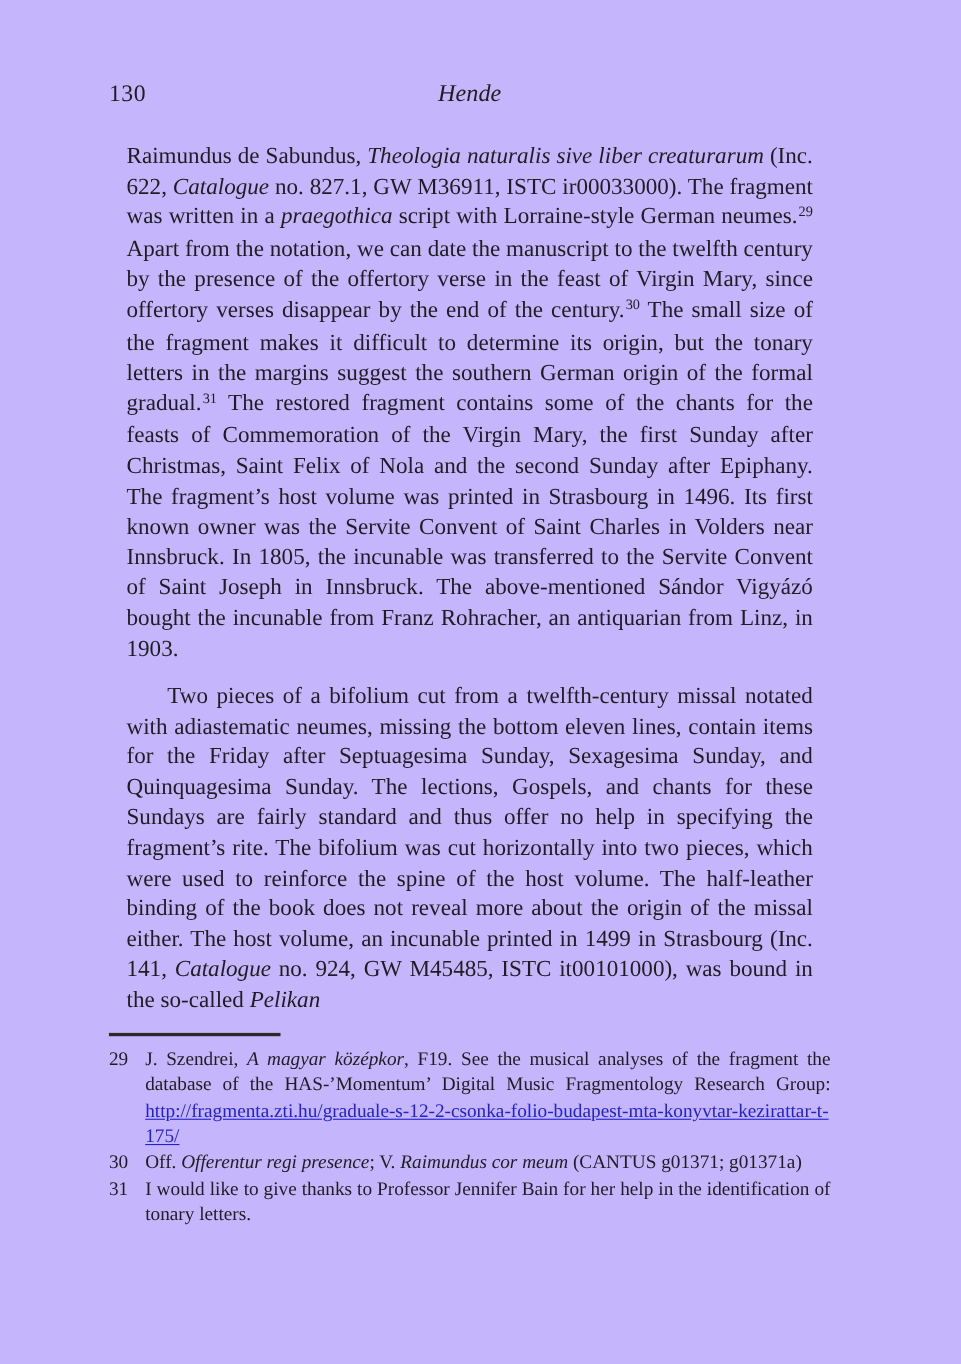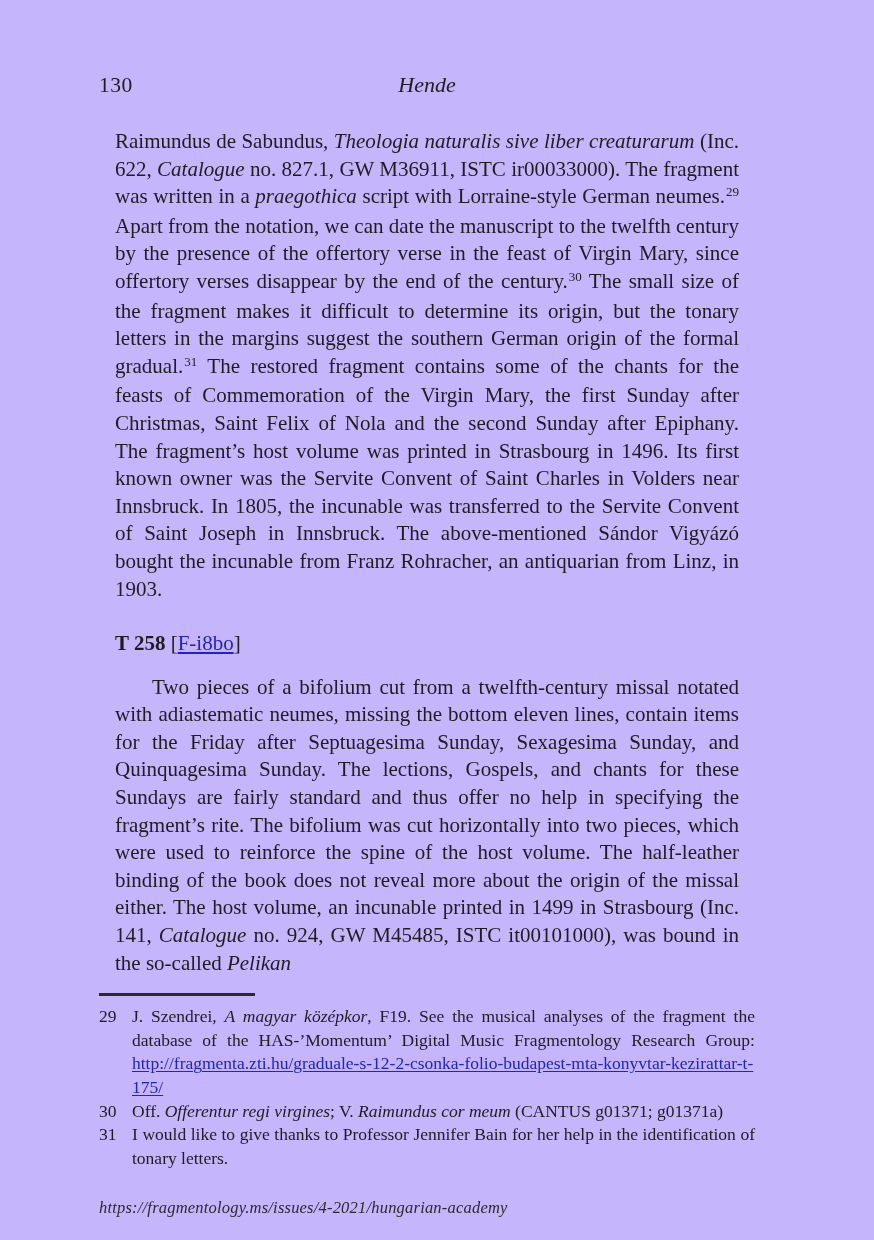--- a/index.html
+++ b/index.html
@@ -63,31 +63,27 @@
 <div class="sheet">
   <div class="content">
 
     <header class="running-header">
       <span class="page-num">130</span>
       <span class="running-head">Hende</span>
     </header>
 
     <main>
         <p class="para"><span class="plain">Raimundus de Sabundus, </span><span class="italic">Theologia naturalis sive liber creaturarum</span><span class="plain"> (Inc. 622, </span><span class="italic">Catalogue</span><span class="plain"> no. 827.1, GW M36911, ISTC ir00033000). The fragment was written in a </span><span class="italic">praegothica</span><span class="plain"> script with Lorraine-style German neumes.</span><span class="sup">29</span><span class="plain"> Apart from the notation, we can date the manuscript to the twelfth century by the presence of the offertory verse in the feast of Virgin Mary, since offertory verses disappear by the end of the century.</span><span class="sup">30</span><span class="plain"> The small size of the fragment makes it difficult to determine its origin, but the tonary letters in the margins suggest the southern German origin of the formal gradual.</span><span class="sup">31</span><span class="plain"> The restored fragment contains some of the chants for the feasts of Commemoration of the Virgin Mary, the first Sunday after Christmas, Saint Felix of Nola and the second Sunday after Epiphany. The fragment’s host volume was printed in Strasbourg in 1496. Its first known owner was the Servite Convent of Saint Charles in Volders near Innsbruck. In 1805, the incunable was transferred to the Servite Convent of Saint Joseph in Innsbruck. The above-mentioned Sándor Vigyázó bought the incunable from Franz Rohracher, an antiquarian from Linz, in 1903.</span></p>
-        <p class="para heading"><span class="bold">T 258 </span><span class="plain">[</span><a class="link" href="#">F-i8bo</a><span class="plain">]</span></p>
         <p class="para indent"><span class="plain">Two pieces of a bifolium cut from a twelfth-century missal notated with adiastematic neumes, missing the bottom eleven lines, contain items for the Friday after Septuagesima Sunday, Sexagesima Sunday, and Quinquagesima Sunday. The lections, Gospels, and chants for these Sundays are fairly standard and thus offer no help in specifying the fragment’s rite. The bifolium was cut horizontally into two pieces, which were used to reinforce the spine of the host volume. The half-leather binding of the book does not reveal more about the origin of the missal either. The host volume, an incunable printed in 1499 in Strasbourg (Inc. 141, </span><span class="italic">Catalogue</span><span class="plain"> no. 924, GW M45485, ISTC it00101000), was bound in the so-called </span><span class="italic">Pelikan</span></p>
       </main>
 
     <section class="footnotes">
       <div class="fn-rule"></div>
       <div>
           <div class="footnote"><span class="fn-num">29</span><span class="fn-text"><span class="plain">J. Szendrei, </span><span class="italic">A magyar középkor</span><span class="plain">, F19. See the musical analyses of the fragment the database of the HAS-’Momentum’ Digital Music Fragmentology Research Group: </span><a class="link" href="#">http://fragmenta.zti.hu/graduale-s-12-2-csonka-folio-budapest-mta-konyvtar-kezirattar-t-175/</a></span></div>
-          <div class="footnote"><span class="fn-num">30</span><span class="fn-text"><span class="plain">Off. </span><span class="italic">Offerentur regi virgines</span><span class="plain">; V. </span><span class="italic">Raimundus cor meum</span><span class="plain"> (CANTUS g01371; g01371a)</span></span></div>
+          <div class="footnote"><span class="fn-num">30</span><span class="fn-text"><span class="plain">Off. </span><span class="italic">Offerentur regi presence</span><span class="plain">; V. </span><span class="italic">Raimundus cor meum</span><span class="plain"> (CANTUS g01371; g01371a)</span></span></div>
           <div class="footnote"><span class="fn-num">31</span><span class="fn-text"><span class="plain">I would like to give thanks to Professor Jennifer Bain for her help in the identification of tonary letters.</span></span></div>
         </div>
     </section>
 
-    <footer class="page-footer">
-      <span class="footer-url">https://fragmentology.ms/issues/4-2021/hungarian-academy</span>
-    </footer>
 
   </div>
 </div>
 
 </body></html>

